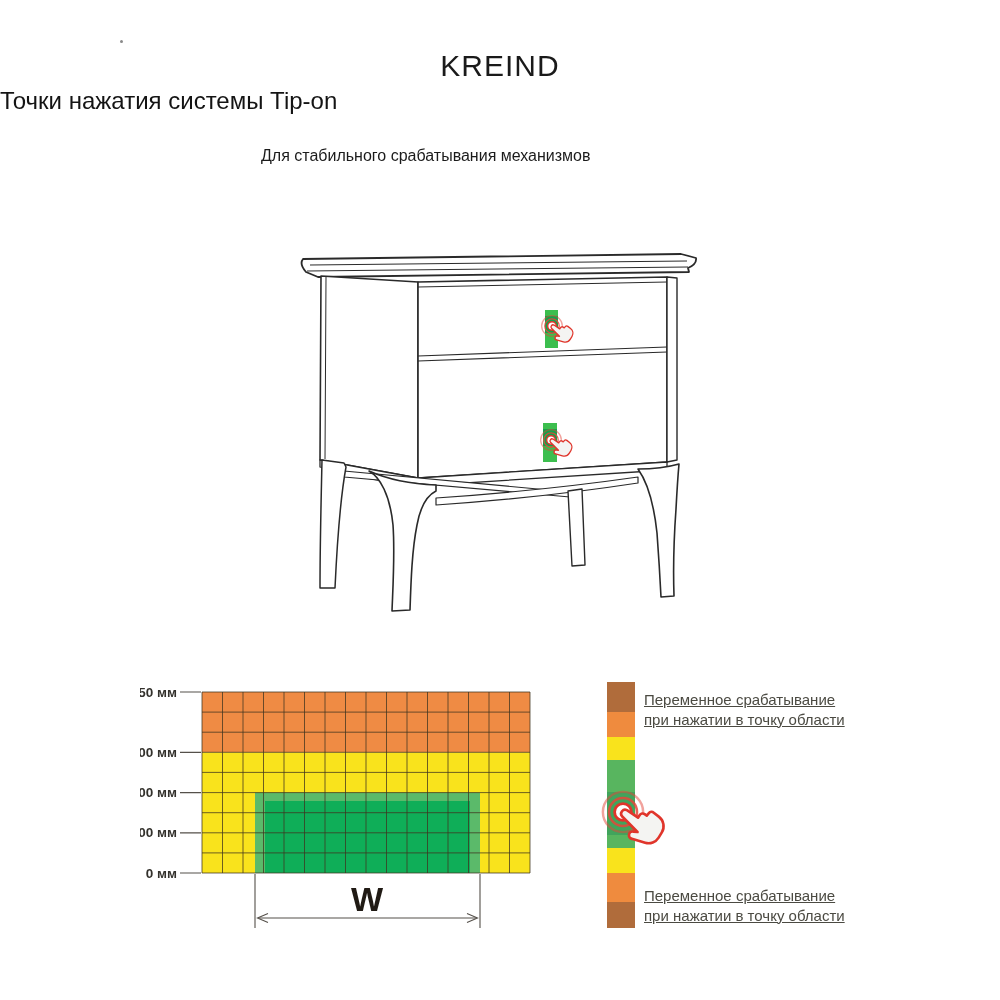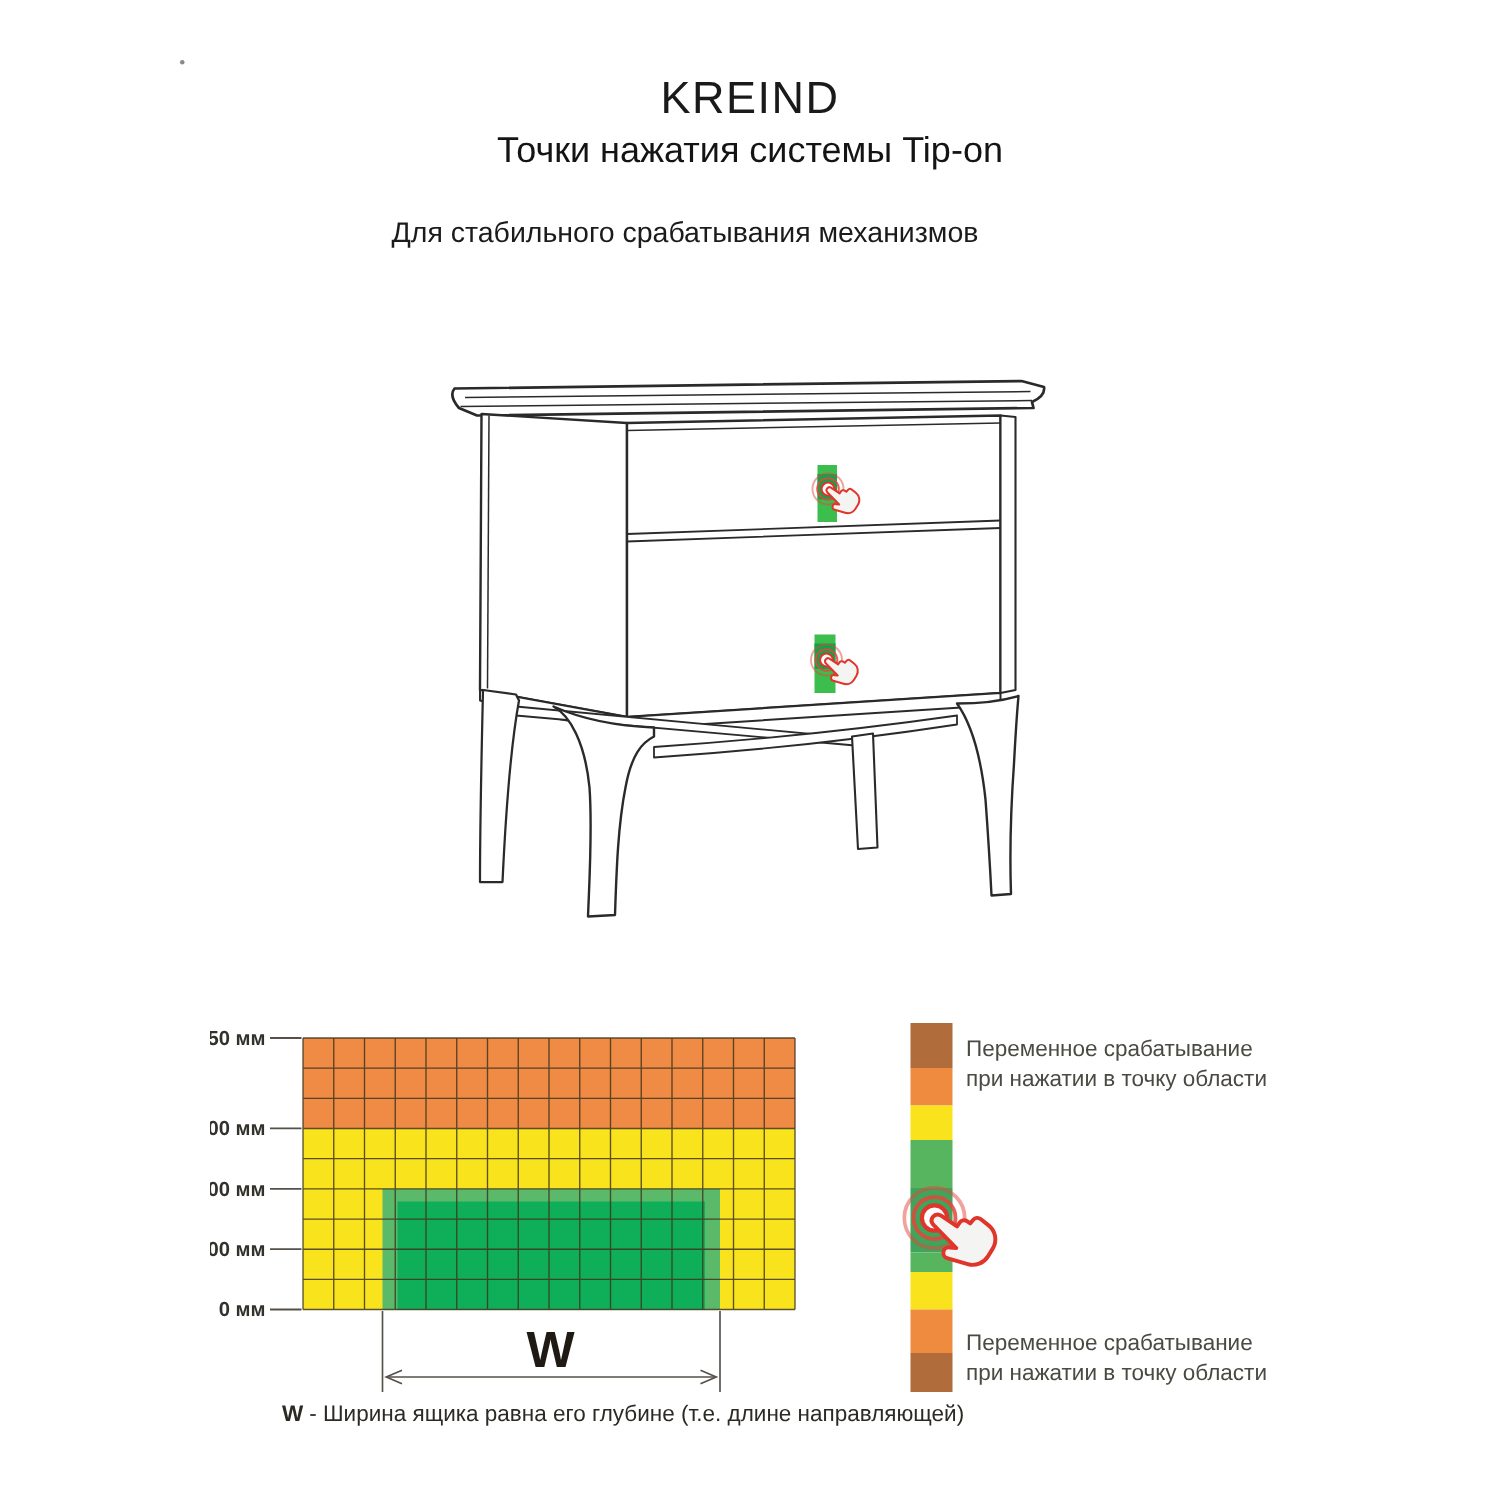--- a/index.html
+++ b/index.html
@@ -1,28 +1,28 @@
 <!DOCTYPE html>
 <html><head>
 <meta charset="utf-8">
 <style>
   html,body{margin:0;padding:0;background:#ffffff;}
   body{font-family:"Liberation Sans",sans-serif;color:#1c1c1c;}
   .page{position:relative;width:1000px;height:1000px;background:#fff;overflow:hidden;}
   .stray-dot{position:absolute;left:120px;top:40px;width:3px;height:3px;border-radius:50%;background:#8a8a8a;}
   .brand{position:absolute;left:0;top:49px;width:1000px;text-align:center;
          font-size:30px;font-weight:400;letter-spacing:1px;color:#1a1a1a;}
-  .subtitle{position:absolute;left:0;top:87px;width:1000px;text-align:center;
+  .subtitle{position:absolute;left:0;top:87px;width:1000px;text-align:left;
          font-size:24px;font-weight:400;color:#141414;}
-  .desc{position:absolute;left:261px;top:141px;width:520px;font-size:19px;line-height:29px;color:#1b1b1b;}
+  .desc{position:absolute;left:261px;top:141px;width:520px;font-size:16px;line-height:29px;color:#1b1b1b;}
   .furniture{position:absolute;left:240px;top:245px;}
   .zonechart{position:absolute;left:140px;top:660px;}
   .legend-bar{position:absolute;left:607px;top:682px;width:28px;display:flex;flex-direction:column;}
   .legend-tap{position:absolute;left:585px;top:775px;}
-  .legend-text{position:absolute;font-size:15px;line-height:19.5px;color:#4b4a42;white-space:nowrap;}
+  .legend-text{position:absolute;font-size:15px;line-height:19.5px;color:#4b4a42;white-space:nowrap;text-decoration:underline;}
   .lt-1{left:644px;top:690px;}
   .lt-2{left:660px;top:792px;}
   .lt-3{left:644px;top:886px;}
   .footnote{position:absolute;left:188px;top:934px;font-size:15px;color:#2c2a24;white-space:nowrap;}
   .footnote b{font-weight:700;margin-right:4px;}
   svg text{font-family:"Liberation Sans",sans-serif;}
 </style>
 </head>
 <body>
 
@@ -145,17 +145,14 @@
     <div>Переменное срабатывание</div>
     <div>при нажатии в точку области</div>
   </div>
   <div class="legend-text lt-2">
   </div>
   <div class="legend-text lt-3">
     <div>Переменное срабатывание</div>
     <div>при нажатии в точку области</div>
   </div>
 
-  <div class="footnote">
-    <b>W</b><span>- Ширина ящика равна его глубине (т.е. длине направляющей)</span>
-  </div>
 
 </div>
 
 </body></html>

